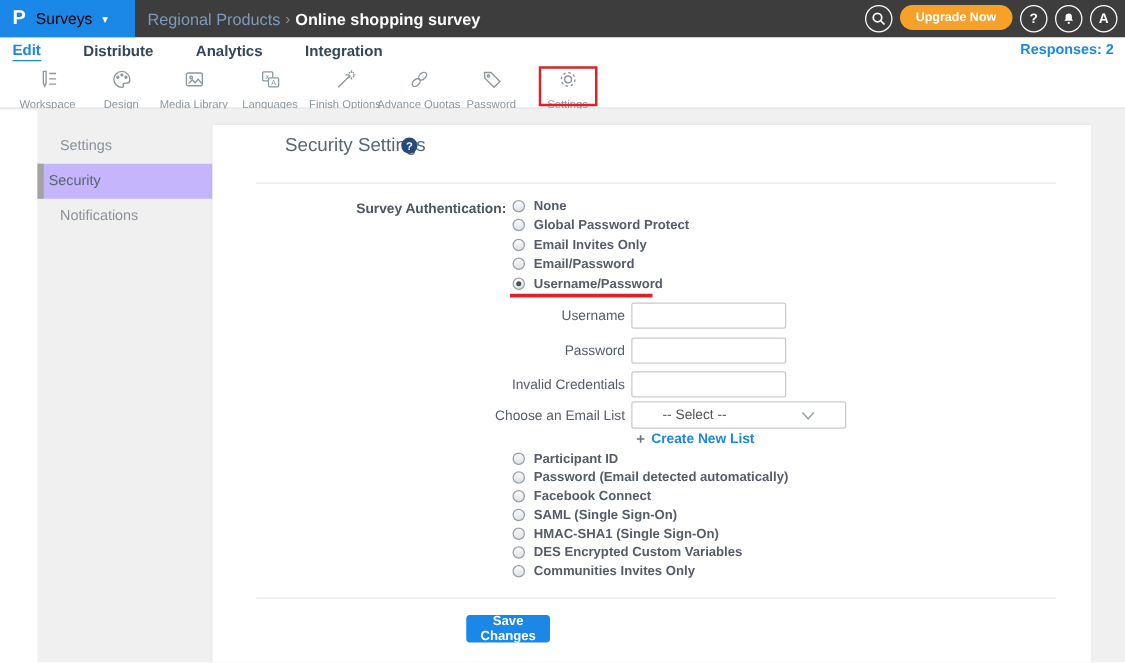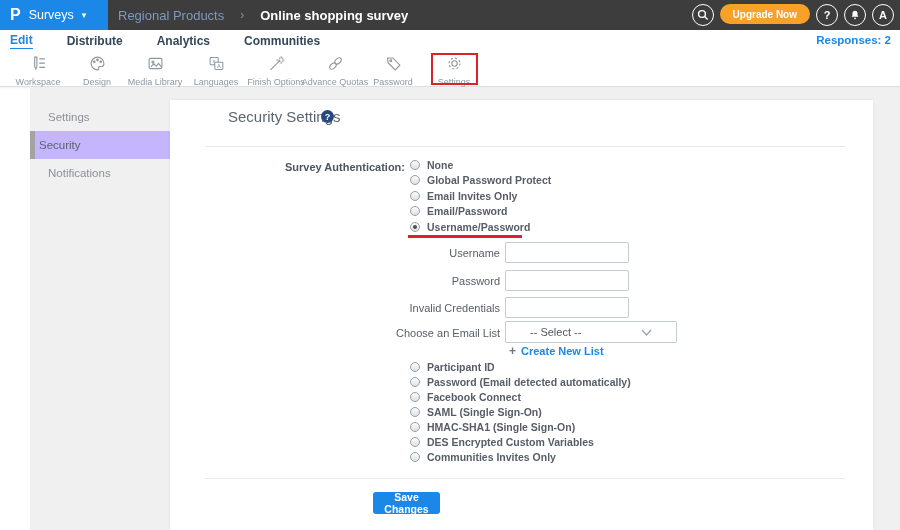--- a/index.html
+++ b/index.html
@@ -4,23 +4,23 @@
 <style>
   * { margin:0; padding:0; box-sizing:border-box; }
   html,body { width:900px; height:530px; }
   body { font-family:"Liberation Sans","DejaVu Sans",sans-serif; background:#fff; overflow:hidden; }
   .page { position:relative; width:900px; height:530px; background:#fff; }
 
   
   .hdr { position:absolute; left:0; top:0; width:900px; height:30px; background:#3d3d3d; }
   .brand-box { position:absolute; left:0; top:0; width:108px; height:30px; background:#1b87e6; display:flex; align-items:center; gap:8px; padding:0 10px; }
   .logo { color:#fff; font-weight:bold; font-size:16px; line-height:1; }
-  .brand-label { color:#ffffff; font-size:12.5px; }
+  .brand-label { color:#000000; font-size:12.5px; }
   .caret { color:#fff; font-size:9px; }
-  .crumbs { position:absolute; left:118px; top:0; height:30px; display:flex; align-items:center; gap:16px; font-size:13px; }
+  .crumbs { position:absolute; left:118px; top:0; height:30px; display:flex; align-items:center; gap:4px; font-size:13px; }
   .crumb-parent { color:#7d9abd; }
   .crumb-sep { color:#8d9299; font-size:12px; }
   .crumb-current { color:#fff; font-weight:600; }
   .hdr-right { position:absolute; right:6px; top:4px; height:22px; display:flex; align-items:flex-start; gap:6px; }
   .circ { width:22px; height:22px; border:1.4px solid #fff; border-radius:50%; display:flex; align-items:center; justify-content:center; color:#fff; font-size:11px; font-weight:bold; cursor:pointer; }
   .pill { height:20px; padding:0 13px; border-radius:10px; background:#f7a128; color:#fff; font-size:10px; font-weight:bold; display:flex; align-items:center; cursor:pointer; white-space:nowrap; }
 
   
   .nav { position:absolute; left:0; top:30px; width:900px; height:38px; background:#fff; border-bottom:1px solid #dfe3e6; }
   .nav-tabs { position:absolute; left:10px; top:0; height:22px; display:flex; gap:34px; align-items:center; }
@@ -105,21 +105,21 @@
       </span>
       <span class="circ">A</span>
     </div>
   </div>
 
   <div class="nav">
     <div class="nav-tabs">
       <span class="nav-tab active">Edit</span>
       <span class="nav-tab">Distribute</span>
       <span class="nav-tab">Analytics</span>
-      <span class="nav-tab">Communities</span>
+      <span class="nav-tab">Integration</span>
     </div>
     <span class="responses">Responses: 2</span>
   </div>
 
   <div class="toolbar">
     <div class="tb-item" style="left:2px">
       <span><svg viewBox="0 0 20 20" width="17" height="17" style="stroke:#8d979e;fill:none;stroke-width:1.3">
             <path d="M5.5 2.5v11l1.3 3 1.3-3v-11z"></path>
             <path d="M11 4.5h6.5M11 9.5h6.5M11 14.5h6.5"></path>
           </svg></span>

